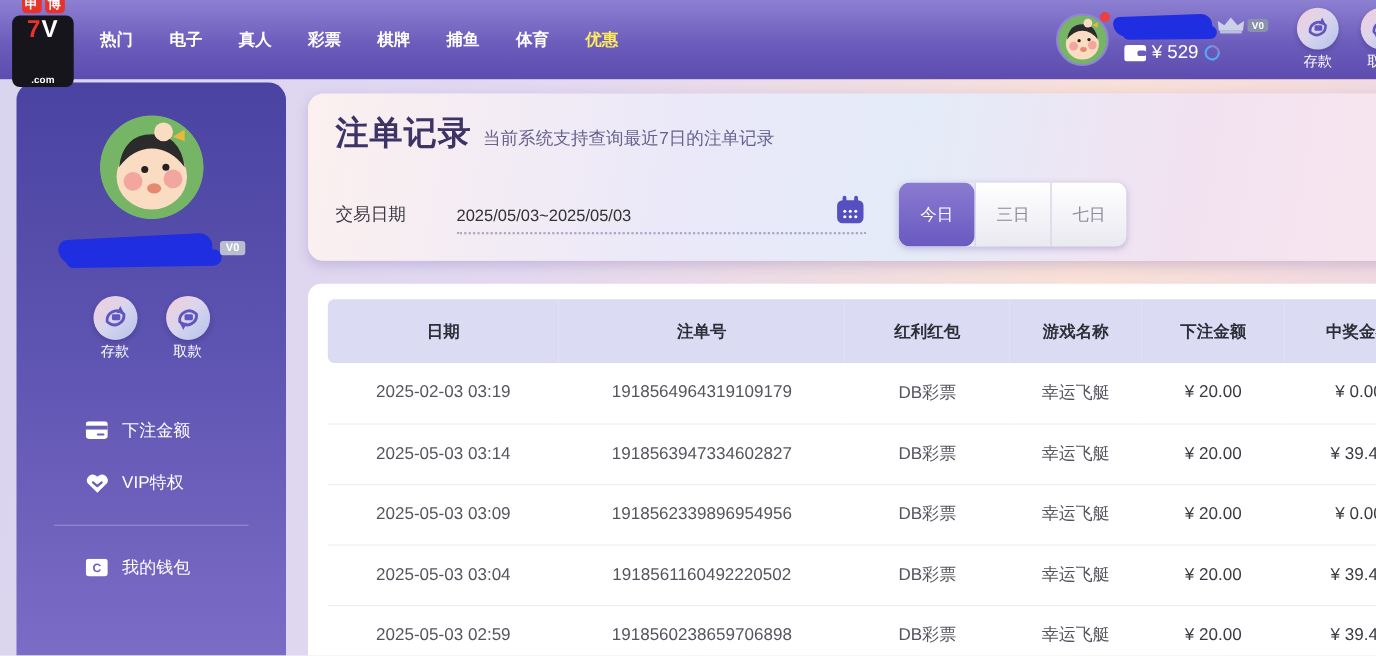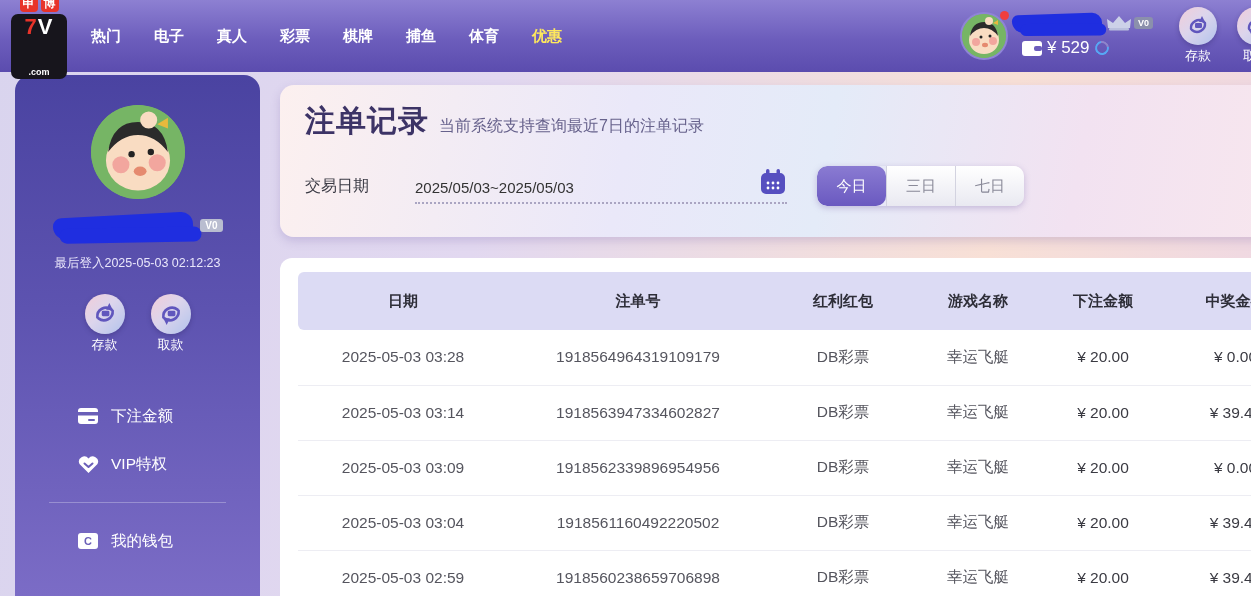--- a/index.html
+++ b/index.html
@@ -85,21 +85,21 @@
   .page-title-row{ display:flex; align-items:baseline; }
   .page-title{ font-size:30px; font-weight:600; color:#3c3366; letter-spacing:1px; }
   .page-subtitle{ font-size:16px; color:#67628c; margin-left:10px; }
   .filter-row{ display:flex; align-items:center; margin-top:24px; }
   .filter-label{ font-size:16px; color:#3a3a44; }
   .date-field{ width:372px; margin-left:46px; display:flex; align-items:flex-end; justify-content:space-between;
     border-bottom:2px dotted #aaa5c2; padding-bottom:6px; cursor:pointer; }
   .date-value{ font-size:15px; color:#333; }
   .tab-group{ display:flex; margin-left:30px; border-radius:10px; overflow:hidden;
     box-shadow:0 2px 6px rgba(120,100,170,.35); }
-  .tab{ width:69px; height:40px; font-size:15px; display:flex; align-items:center; justify-content:center;
+  .tab{ width:69px; height:58px; font-size:15px; display:flex; align-items:center; justify-content:center;
     cursor:pointer; background:linear-gradient(180deg,#ffffff 0%,#e9e9f1 100%); color:#8a8a99; }
   .tab + .tab{ border-left:1px solid #d3d3e0; }
   .tab.active{ background:linear-gradient(180deg,#8a7bd2 0%,#6a59c0 100%); color:#fff; border-radius:10px; border-left:none; }
 
   
   .table-card{
     position:absolute; left:280px; top:258px; width:990px; height:360px;
     background:#fff; border-radius:12px; padding:14px 0 0 18px; z-index:3;
   }
   table{ border-collapse:collapse; table-layout:fixed; width:1005px; }
@@ -211,21 +211,20 @@
       <circle cx="31" cy="27" r="4" fill="#f2a69e"></circle>
       <circle cx="19" cy="23" r="1.5" fill="#222"></circle>
       <circle cx="28" cy="22" r="1.5" fill="#222"></circle>
       <ellipse cx="23" cy="31" rx="3" ry="2.2" fill="#e58a6f"></ellipse>
     </svg>
   </div>
   <div class="sb-userline">
     <div class="sb-scribble"></div>
     <span class="sb-vip">V0</span>
   </div>
-  <div class="sb-lastlogin">最后登入2025-05-03 02:12:23</div>
 
   <div class="sb-quick">
     <div class="quick-btn">
       <div class="qb-circle">
         <svg width="24" height="24" viewBox="0 0 22 22">
           <path d="M4 14 a8 8 0 0 1 13 -7" fill="none" stroke="#6056bd" stroke-width="2.4" stroke-linecap="round"></path>
           <path d="M18 8 a8 8 0 0 1 -13 7" fill="none" stroke="#6056bd" stroke-width="2.4" stroke-linecap="round"></path>
           <path d="M15 1 l3 6 h-6 z" fill="#6056bd"></path>
           <rect x="8" y="8" width="7" height="5" rx="1.2" fill="#6056bd"></rect>
         </svg>
@@ -322,21 +321,21 @@
           <th>日期</th>
           <th>注单号</th>
           <th>红利红包</th>
           <th>游戏名称</th>
           <th>下注金额</th>
           <th>中奖金额</th>
         </tr>
     </thead>
     <tbody>
         <tr>
-          <td>2025-05-03 03:28</td>
+          <td>2025-02-03 03:19</td>
           <td>1918564964319109179</td>
           <td>DB彩票</td>
           <td>幸运飞艇</td>
           <td class="amount">¥ 20.00</td>
           <td class="amount">¥ 0.00</td>
         </tr>
         <tr>
           <td>2025-05-03 03:14</td>
           <td>1918563947334602827</td>
           <td>DB彩票</td>

